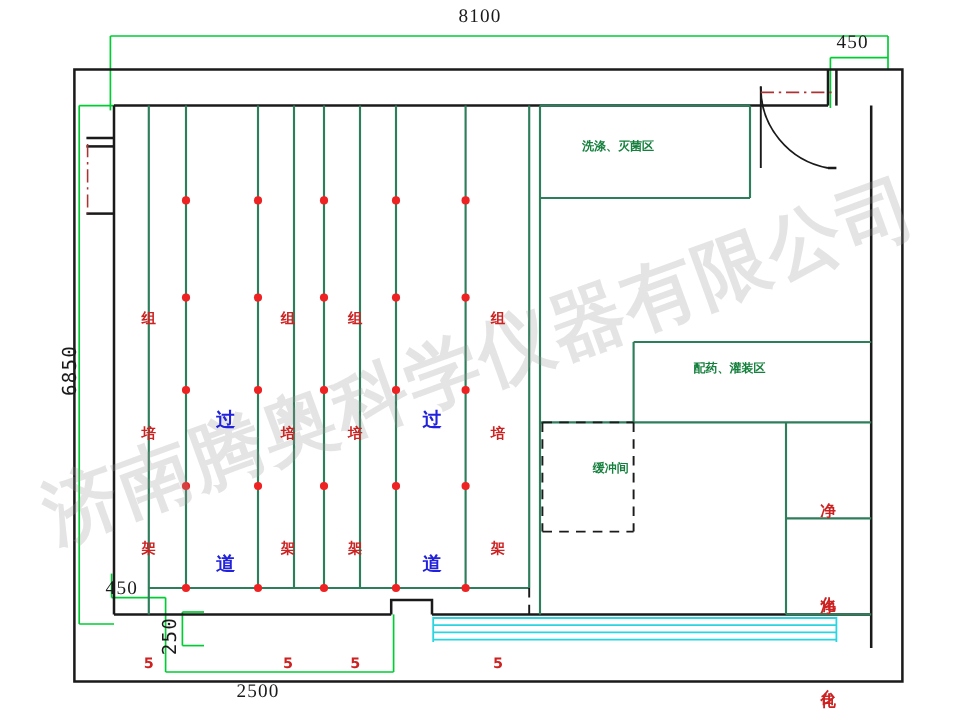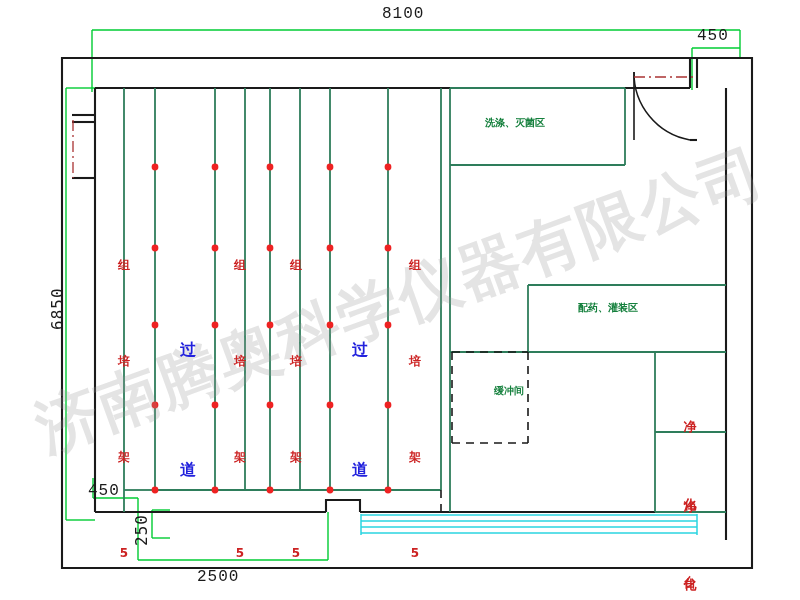--- a/index.html
+++ b/index.html
@@ -37,21 +37,21 @@
   }
   .lbl-rack{
     color:#cc2222;font-family:"DejaVu Sans",sans-serif;
     font-size:12px;font-weight:bold;text-align:center;line-height:32px;
   }
   .lbl-aisle{
     color:#2222dd;font-family:"DejaVu Sans",sans-serif;
     font-size:16px;font-weight:bold;text-align:center;line-height:40px;
   }
   .dim{
-    color:#1a1a1a;font-family:Liberation Mono, monospace;
+    color:#1a1a1a;font-family:Liberation Serif, serif;
     font-size:16px;letter-spacing:1px;
   }
   .dim-v{
     color:#1a1a1a;font-family:"DejaVu Sans Mono","Liberation Mono",monospace;
     font-size:16px;letter-spacing:1px;
     transform-origin:0 0;
   }
 </style>
 </head>
 <body>

